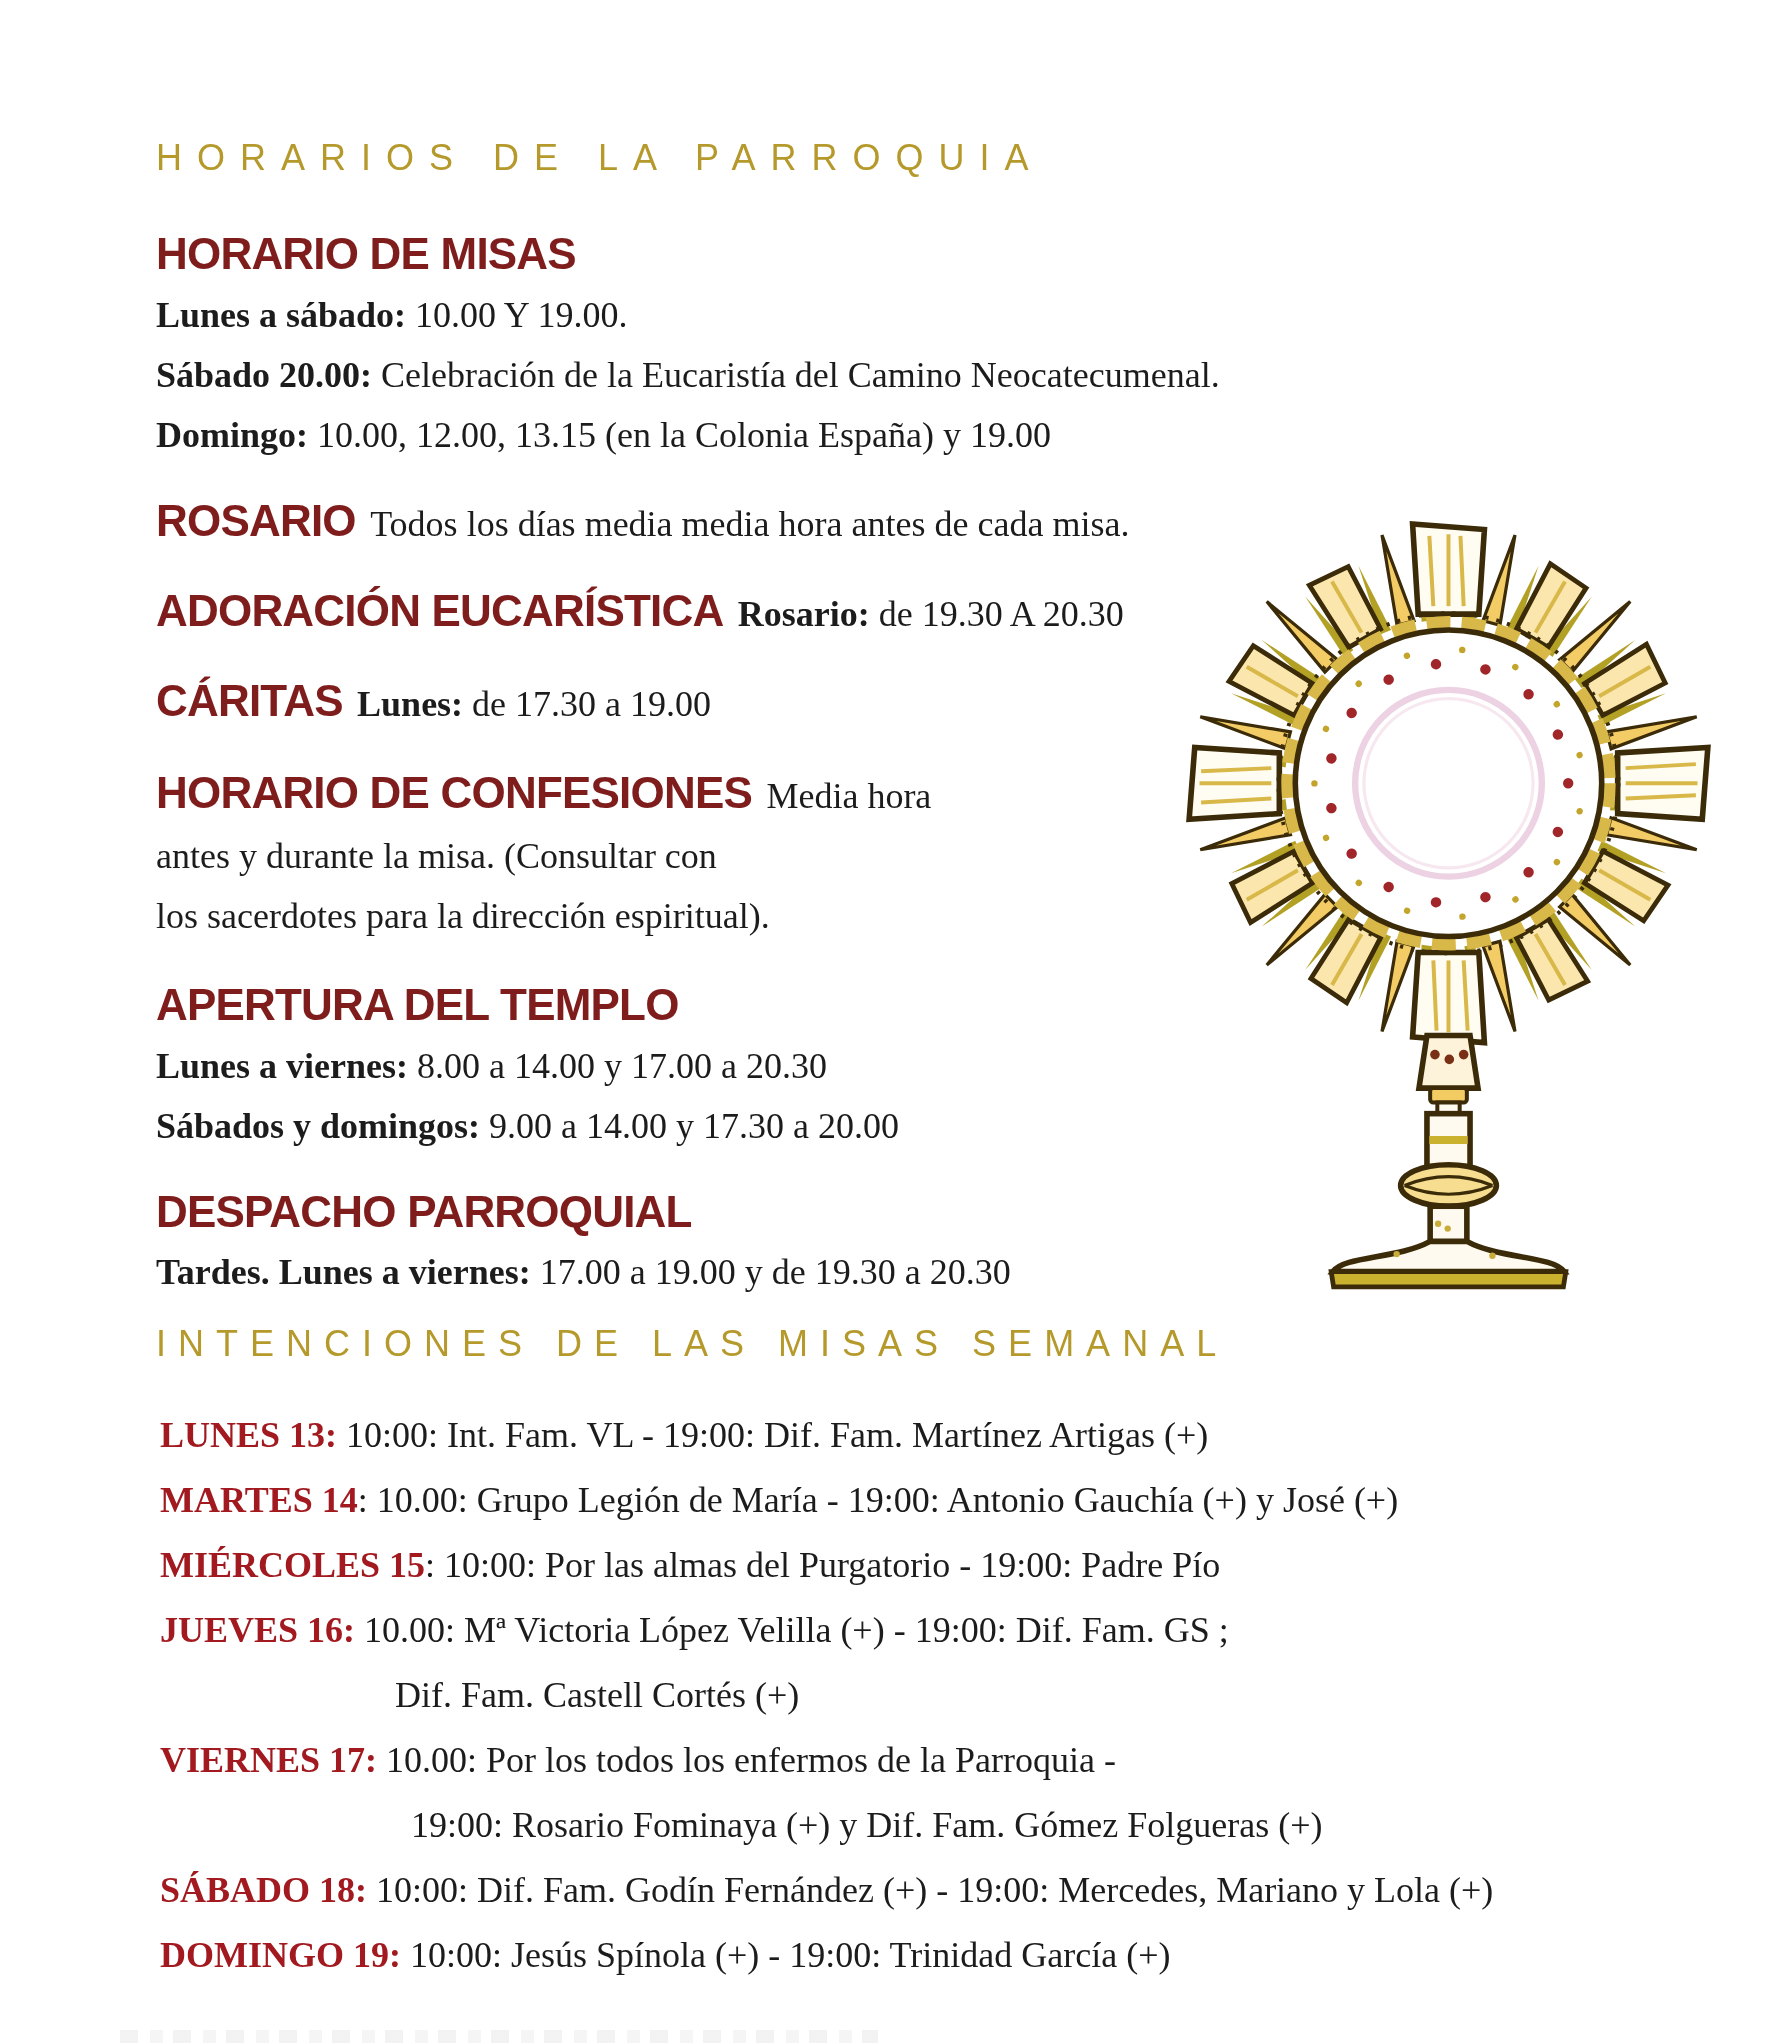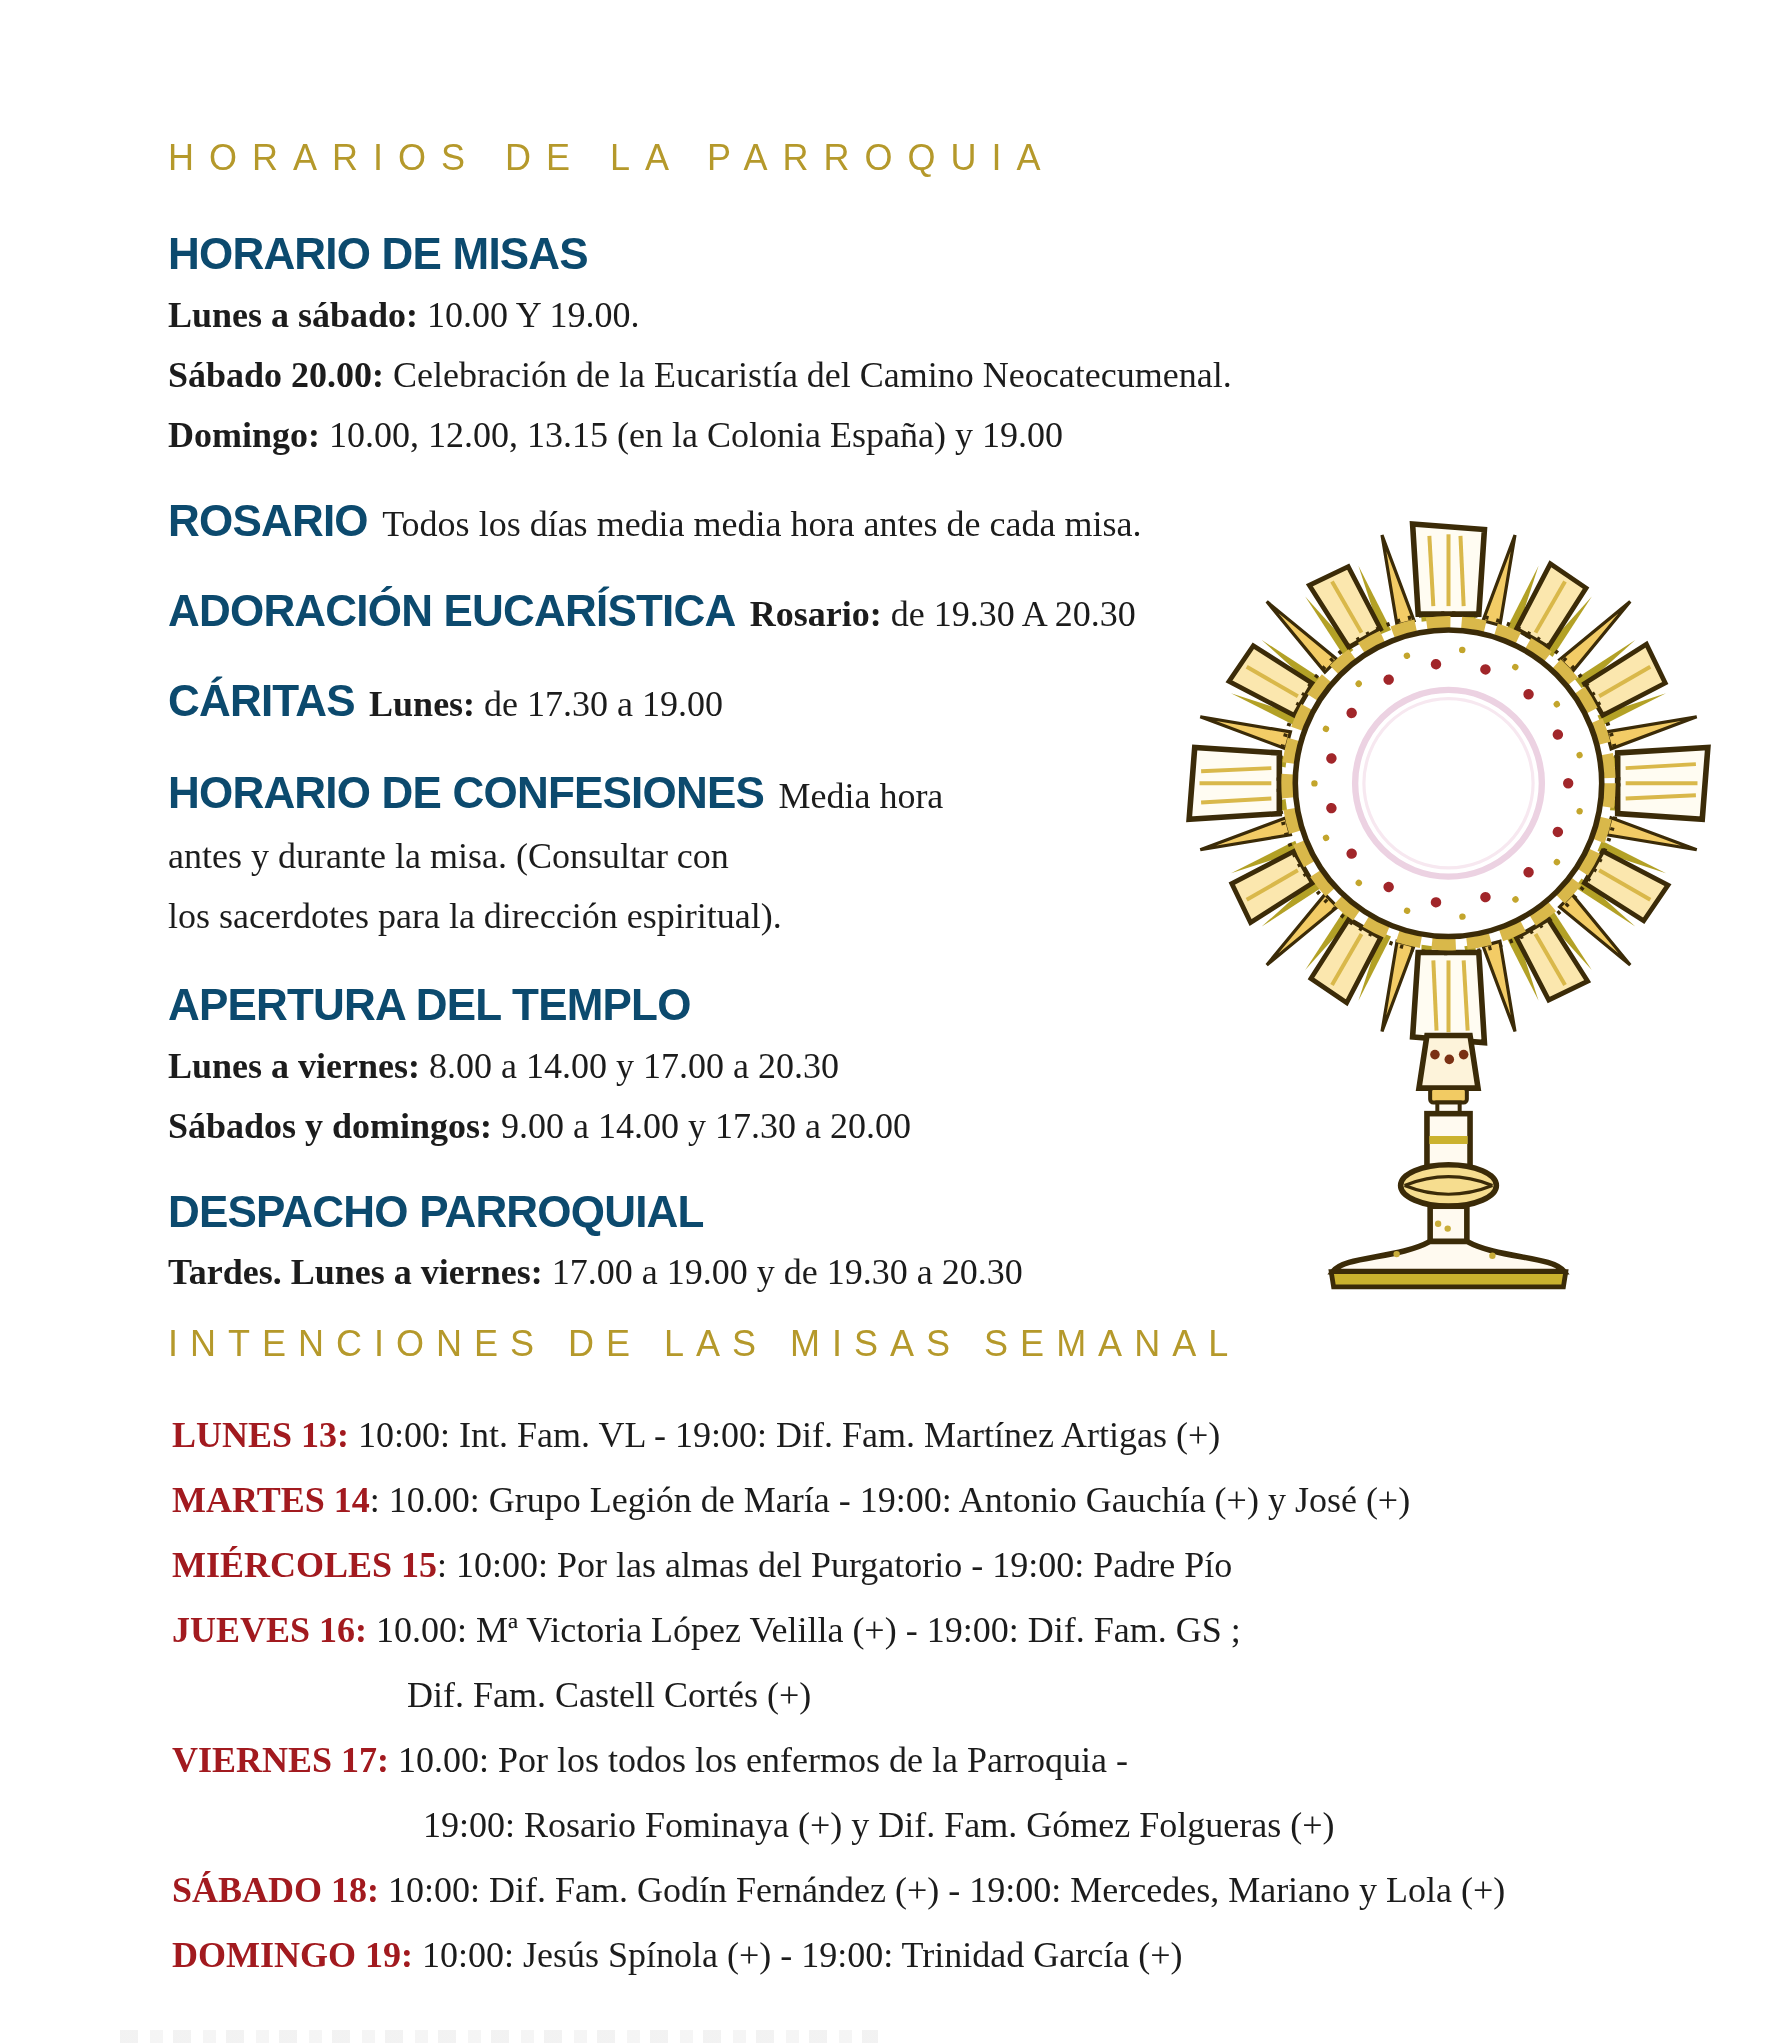--- a/index.html
+++ b/index.html
@@ -2,36 +2,36 @@
 <html style="font-size:12.8px"><head>
 <meta charset="utf-8">
 <style>
   html,body{margin:0;padding:0;}
   body{
     width:1788px;height:2043px;position:relative;overflow:hidden;
     background:#ffffff;
     font-family:"Liberation Serif", serif;
     color:#1c1c1c;
   }
-  .content{position:absolute;left:168px;top:134px;width:1564px;}
+  .content{position:absolute;left:156px;top:134px;width:1564px;}
 
   
   .gold-title{
     font-family:"Liberation Sans", sans-serif;
     font-size:36px;line-height:48px;font-weight:400;
     color:#b5992b;letter-spacing:15px;white-space:nowrap;
     margin:0 0 45px 0;
   }
   .gold-title.second{letter-spacing:12px;margin:0 0 37px 0;}
 
   
   .red-h{
     font-family:"Liberation Sans", sans-serif;
     font-weight:700;font-size:44px;line-height:53px;
-    color:#0c4a6e;letter-spacing:-0.8px;white-space:nowrap;
+    color:#7f1d1d;letter-spacing:-0.8px;white-space:nowrap;
     margin:0;
   }
   .red-h.runin{display:inline;margin-right:14.4px;vertical-align:baseline;}
   .block{margin:0 0 29px 0;}
   .block.tight{margin-bottom:4.8px;}
   .hline{line-height:53px;margin:0 0 30px 0;font-size:36px;}
   .hline.mb40{margin-bottom:32px;}
   .hline.mb0{margin-bottom:0;}
 
   

